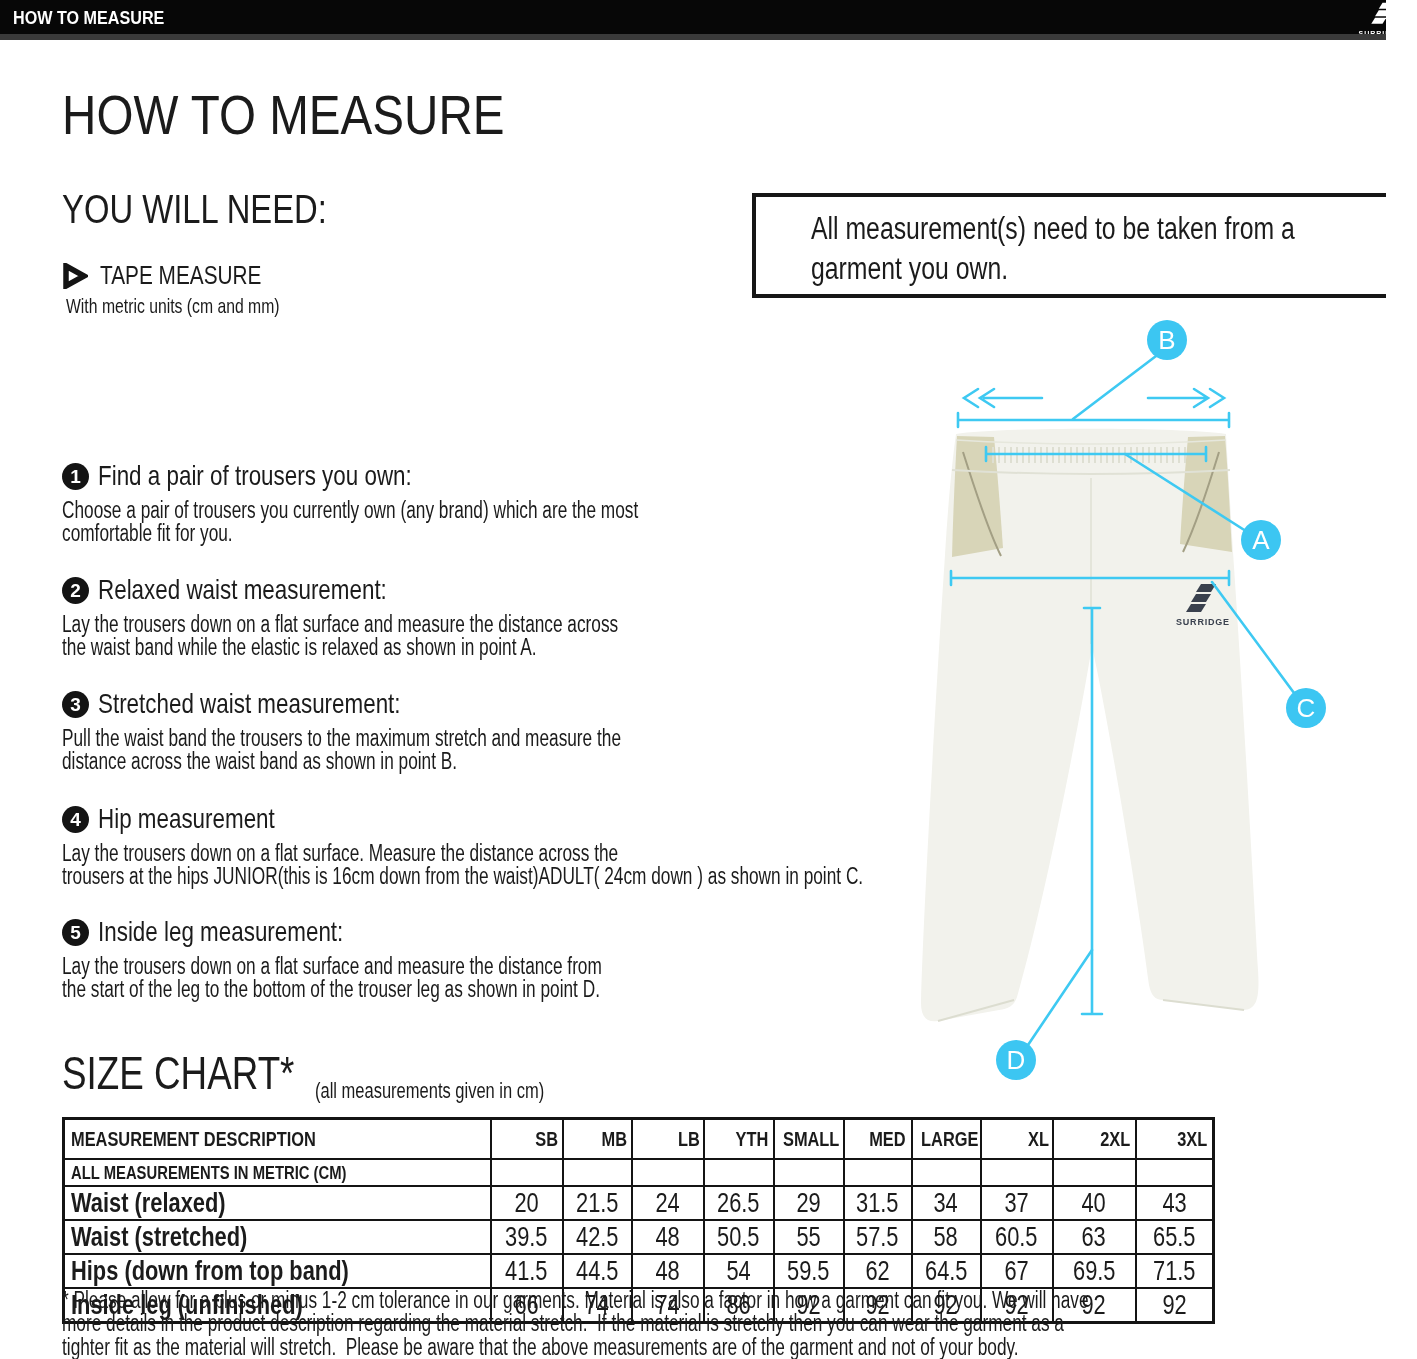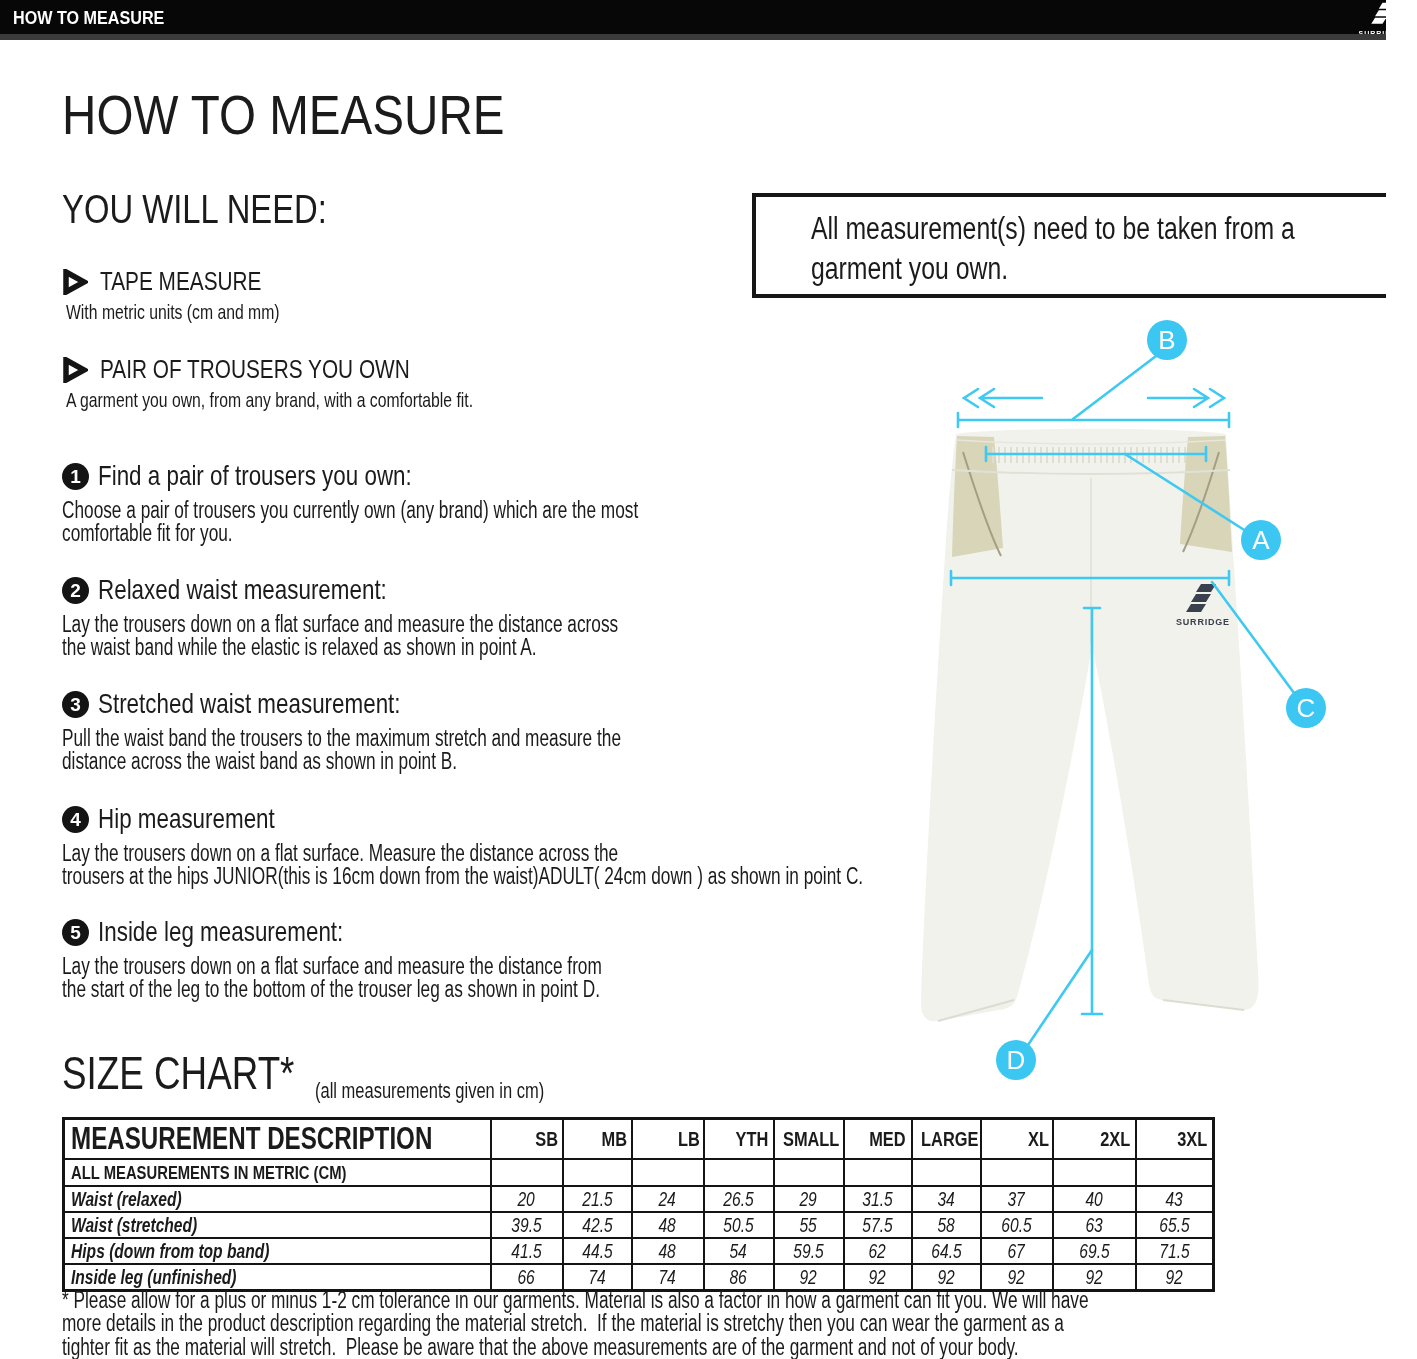--- a/index.html
+++ b/index.html
@@ -43,23 +43,23 @@
   #note-box{position:absolute;left:752px;top:193px;width:597px;height:97px;border:4px solid #161616;background:#fff;padding-left:37px;}
   #note-text{margin:12px 0 0 18px;font-size:31px;line-height:40px;}
 
   
   #size-chart-title{left:62px;top:1046px;font-size:46px;}
   #size-chart-subtitle{left:315px;top:1078px;font-size:22px;}
   #size-chart-wrap{position:absolute;left:62px;top:1117px;}
   table{border-collapse:collapse;table-layout:fixed;width:1150px;border:3px solid #141414;background:#fff;}
   th,td{border:2px solid #141414;padding:0;vertical-align:middle;}
   tr.row-header th{height:38px;font-size:21px;font-weight:bold;text-align:right;}
-  tr.row-header th:first-child{font-size:31px;text-align:left;padding-left:6px;}
+  tr.row-header th:first-child{font-size:21px;text-align:left;padding-left:6px;}
   tr.row-metric td{height:25px;font-size:19px;font-weight:bold;text-align:left;padding-left:6px;}
-  tr.row-data td{height:24px;font-size:20px;font-weight:normal;text-align:center;font-style:italic;}
+  tr.row-data td{height:24px;font-size:28px;font-weight:normal;text-align:center;}
   tr.row-data td:first-child{font-weight:bold;text-align:left;padding-left:6px;}
   .cs-left{display:inline-block;white-space:nowrap;transform:scaleX(.78);transform-origin:0 50%;}
   .cs-center{display:inline-block;white-space:nowrap;transform:scaleX(.78);}
 
   
   #footnote{left:62px;top:1289px;font-size:23px;line-height:23.3px;}
 
   
   #diagram{position:absolute;left:890px;top:300px;width:500px;height:790px;}
   .ann{stroke:#3ec9f2;stroke-width:2.6;fill:none;stroke-linecap:round;}
@@ -83,39 +83,30 @@
       </svg>
       <div class="brand">SURRIDGE</div>
     </div>
   </div>
   <div id="header-strip"></div>
 
   <div id="page-title" class="abs cx85">HOW TO MEASURE</div>
 
   <div id="ywn-heading" class="abs cx80">YOU WILL NEED:</div>
 
-  <div class="need-item" style="top:266px;">
+  <div class="need-item" style="top:260px;">
     <div class="need-row">
       <svg width="26" height="26" viewBox="0 0 26 26">
         <polygon points="4,3 22,13 4,23" fill="#ffffff" stroke="#141414" stroke-width="5.5"></polygon>
       </svg>
       <div class="need-title cx80">TAPE MEASURE</div>
     </div>
     <div class="need-desc cx75 txt">With metric units (cm and mm)</div>
   </div>
 
-  <div class="need-item" style="top:354px;">
-    <div class="need-row">
-      <svg width="26" height="26" viewBox="0 0 26 26">
-        <polygon points="4,3 22,13 4,23" fill="#ffffff" stroke="#141414" stroke-width="5.5"></polygon>
-      </svg>
-      <div class="need-title cx80">PAIR OF TROUSERS YOU OWN</div>
-    </div>
-    <div class="need-desc cx75 txt">A garment you own, from any brand, with a comfortable fit.</div>
-  </div>
 
   <div class="step" style="top:460px;">
     <div class="step-row">
       <div class="step-circle">1</div>
       <div class="step-title cx80">Find a pair of trousers you own:</div>
     </div>
     <div class="step-body cx75 txt">Choose a pair of trousers you currently own (any brand) which are the most
 comfortable fit for you.</div>
   </div>
 

